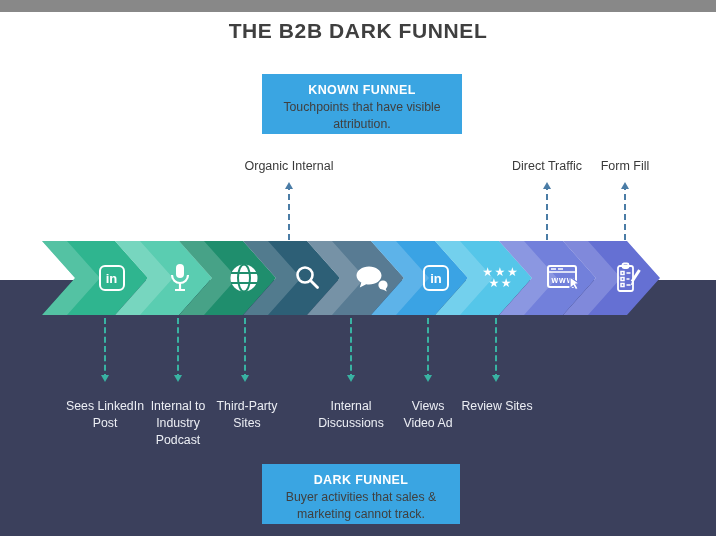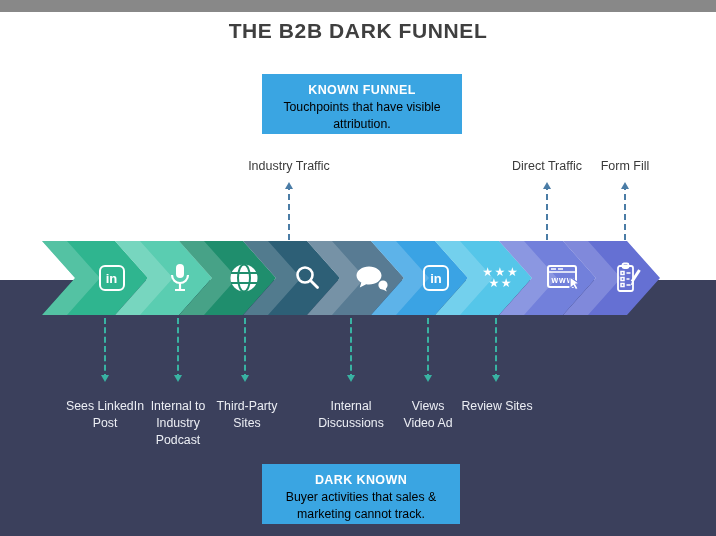--- a/index.html
+++ b/index.html
@@ -16,21 +16,21 @@
     font-size:21px;font-weight:800;letter-spacing:.6px;color:var(--title-text,#3f3f3f);
   }
   
   .info-box{
     position:absolute;background:var(--box-blue,#3aa5e2);color:#fff;text-align:center;
     padding:9px 8px 0;
   }
   .box-known{left:262px;top:62px;width:200px;height:60px;}
   .box-dark{left:262px;top:452px;width:198px;height:60px;}
   .box-heading{font-size:12.5px;font-weight:bold;letter-spacing:.4px;margin-bottom:2px;}
-  .box-desc{font-size:12.3px;line-height:16.5px;color:#000000;}
+  .box-desc{font-size:12.3px;line-height:16.5px;color:#404040;}
   
   .top-label{
     position:absolute;top:147px;transform:translateX(-50%);
     font-size:12.5px;color:var(--top-label-text,#3a3a3a);white-space:nowrap;
   }
   .tl-0{left:289px;} .tl-1{left:547px;} .tl-2{left:625px;}
   
   .v-arrow{position:absolute;width:0;}
   .arrow-up{border-left:2px dashed var(--up-arrow,#4a7ca6);top:172px;height:56px;}
   .arrow-up::before{
@@ -87,21 +87,21 @@
 <div class="canvas">
   <div class="bg-bottom"></div>
 
   <div class="title">THE B2B DARK FUNNEL</div>
 
   <div class="info-box box-known">
     <div class="box-heading">KNOWN FUNNEL</div>
     <div class="box-desc">Touchpoints that have visible attribution.</div>
   </div>
 
-  <div class="top-label tl-0">Industry Traffic</div>
+  <div class="top-label tl-0">Organic Internal</div>
   <div class="top-label tl-1">Direct Traffic</div>
   <div class="top-label tl-2">Form Fill</div>
 
   <div class="v-arrow arrow-up ua-0"></div>
   <div class="v-arrow arrow-up ua-1"></div>
   <div class="v-arrow arrow-up ua-2"></div>
 
   <div class="funnel">
 
     <div class="seg s1" style="--seg-color: #2fb58f;">
@@ -221,16 +221,16 @@
   <div class="v-arrow arrow-down da-5"></div>
 
   <div class="bottom-label bl-0">Sees LinkedIn Post</div>
   <div class="bottom-label bl-1">Internal to Industry Podcast</div>
   <div class="bottom-label bl-3">Internal Discussions</div>
   <div class="bottom-label bl-2">Third-Party Sites</div>
   <div class="bottom-label bl-4">Views Video Ad</div>
   <div class="bottom-label bl-5">Review Sites</div>
 
   <div class="info-box box-dark">
-    <div class="box-heading">DARK KNOWN</div>
+    <div class="box-heading">DARK FUNNEL</div>
     <div class="box-desc">Buyer activities that sales &amp; marketing cannot track.</div>
   </div>
 </div>
 
 </body></html>

